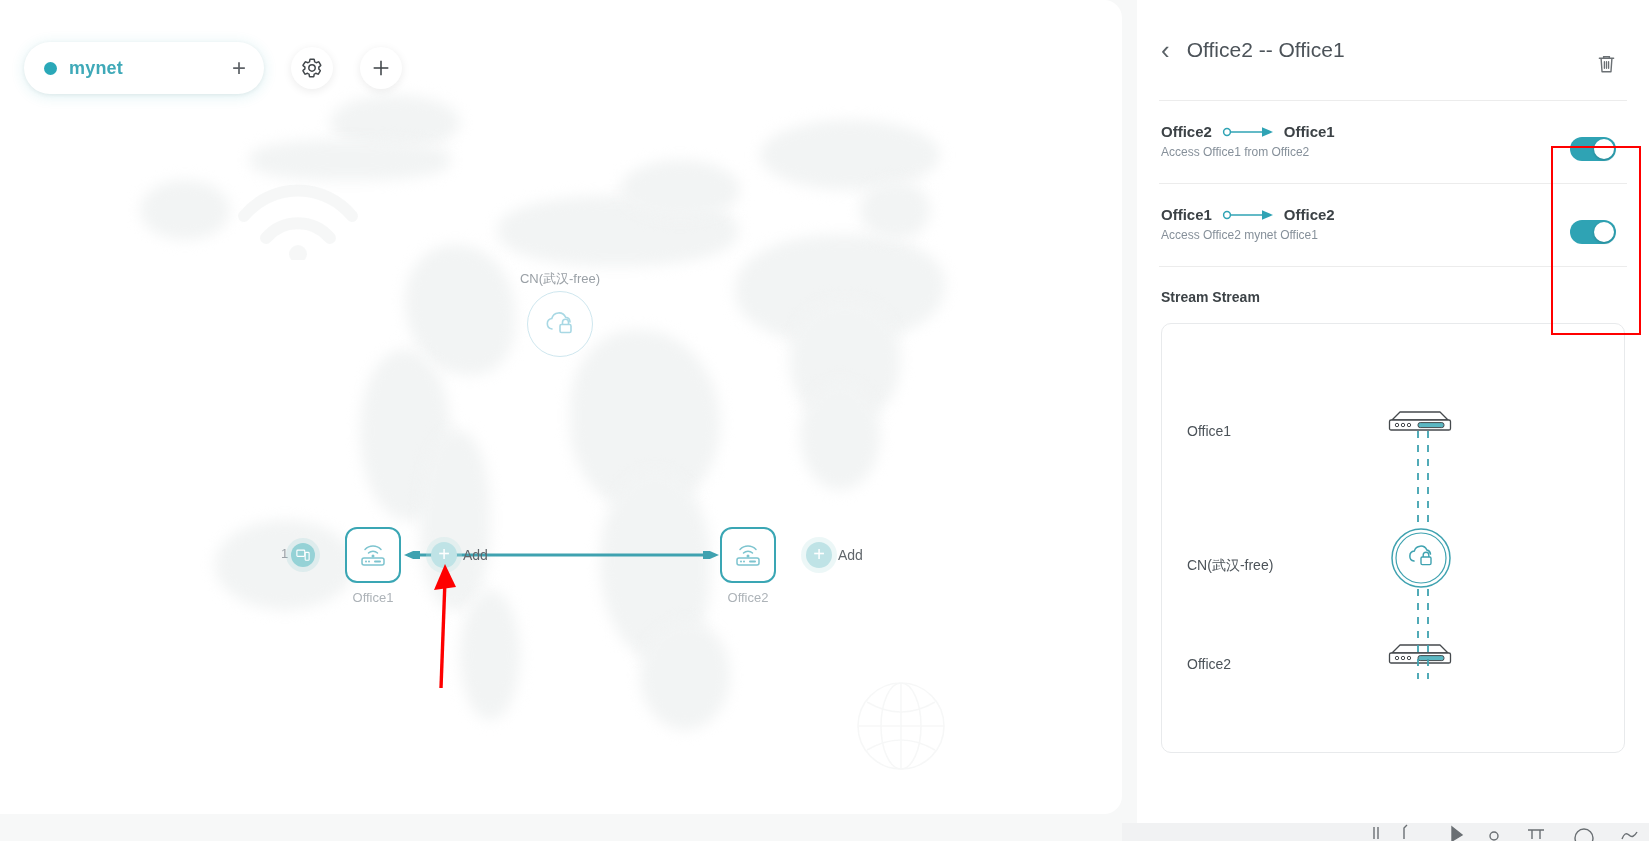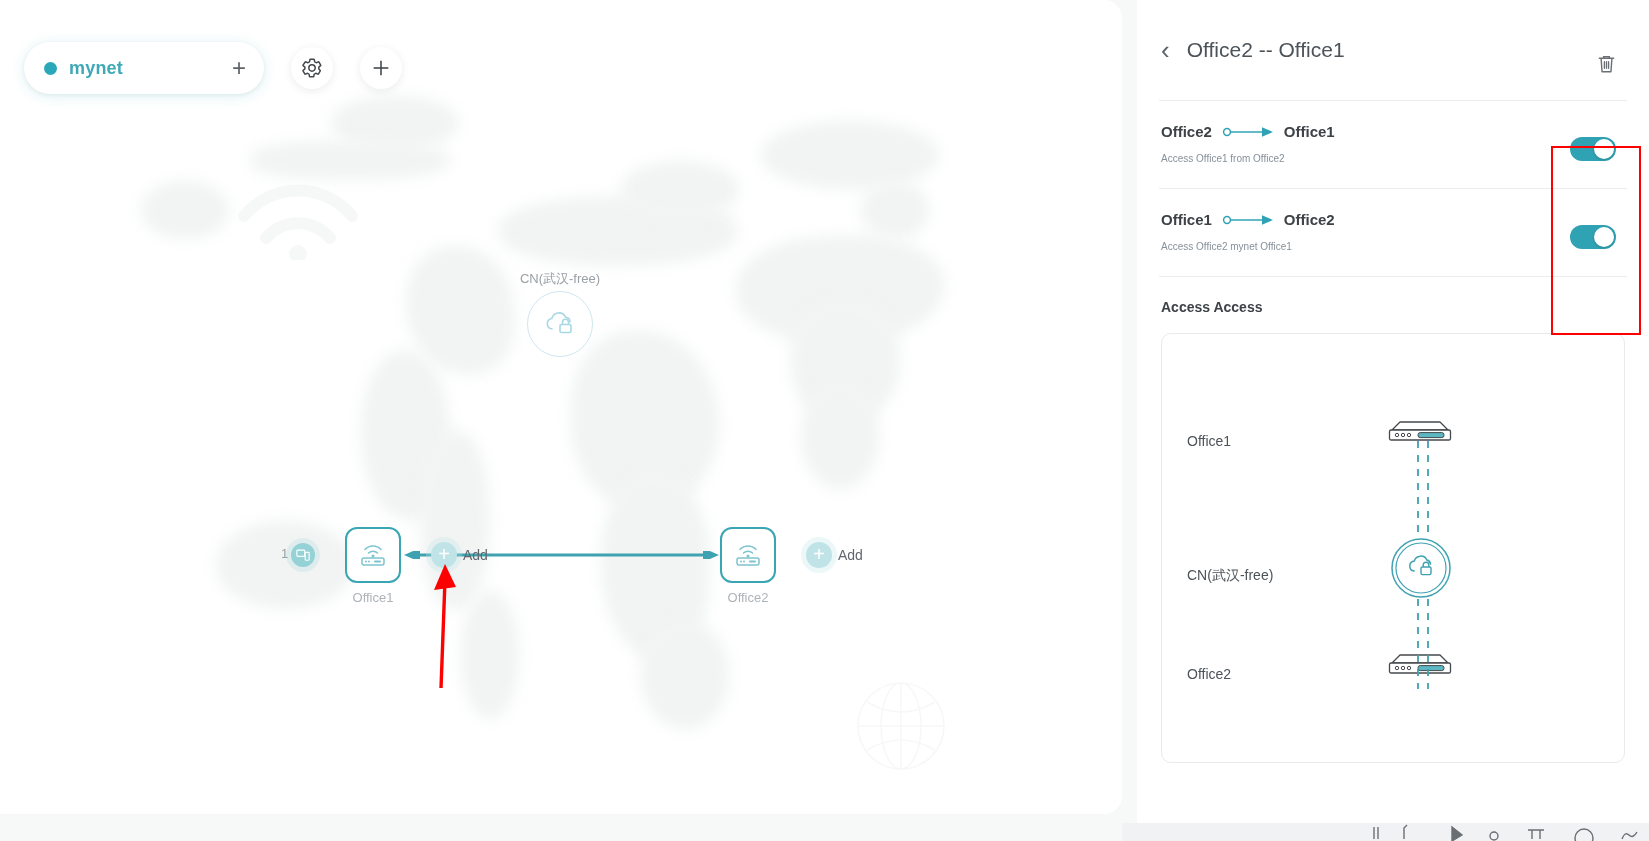--- a/index.html
+++ b/index.html
@@ -146,21 +146,21 @@
     height: 100px; display: flex; align-items: center;
     padding: 0 24px 0 24px; position: relative;
   }
   #panel-back { font-size: 26px; color: #5a6166; cursor: pointer; line-height: 1; font-weight: 300; }
   #panel-title { font-size: 21px; color: #4c5359; margin-left: 17px; }
   #panel-trash { position: absolute; right: 33px; top: 54px; cursor: pointer; }
   .panel-divider { height: 1px; background: #ececec; margin: 0 22px; }
 
   .rule-row { padding: 22px 24px 24px 24px; position: relative; }
   .rule-title { display: flex; align-items: center; gap: 10px; font-size: 15px; font-weight: bold; color: #3c4246; }
-  .rule-desc { margin-top: 13px; font-size: 10px; color: #86909a; }
+  .rule-desc { margin-top: 5px; font-size: 12px; color: #86909a; }
   .rule-toggle { position: absolute; right: 33px; top: 36px; }
 
   .toggle {
     width: 46px; height: 24px; border-radius: 12px;
     background: #2fa3b4; position: relative; cursor: pointer;
   }
   .toggle .knob {
     position: absolute; right: 2px; top: 2px;
     width: 20px; height: 20px; border-radius: 50%;
     background: #fff; box-shadow: 0 1px 3px rgba(0,0,0,.2);
@@ -383,21 +383,21 @@
       </div>
       <div class="rule-desc">Access Office2 mynet Office1</div>
       <div class="rule-toggle">
         <div class="toggle">
             <span class="knob"></span>
           </div>
       </div>
     </div>
     <div class="panel-divider"></div>
 
-    <div id="stream-head">Access Access</div>
+    <div id="stream-head">Stream Stream</div>
     <div id="stream-card">
 
       <div class="stream-label" style="top:99px;">Office1</div>
       <div class="stream-icon" style="top:85px;">
         <svg width="72" height="26" viewBox="0 0 72 26">
           <path d="M8 11 L16 3 H56 L64 11 Z" fill="#fff" stroke="#45494d" stroke-width="1.3" stroke-linejoin="round"></path>
           <rect x="5.5" y="11" width="61" height="10" rx="1.6" fill="#fff" stroke="#45494d" stroke-width="1.3"></rect>
           <circle cx="13" cy="16" r="1.7" fill="none" stroke="#45494d" stroke-width="1"></circle>
           <circle cx="19" cy="16" r="1.7" fill="none" stroke="#45494d" stroke-width="1"></circle>
           <circle cx="25" cy="16" r="1.7" fill="none" stroke="#45494d" stroke-width="1"></circle>

